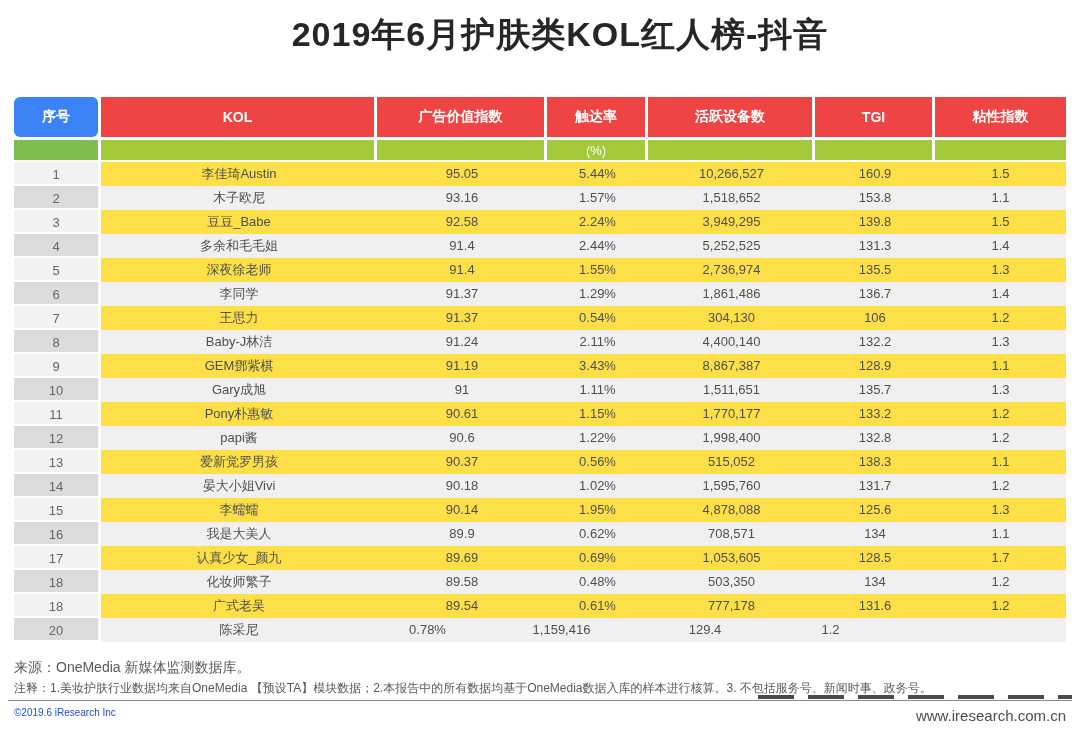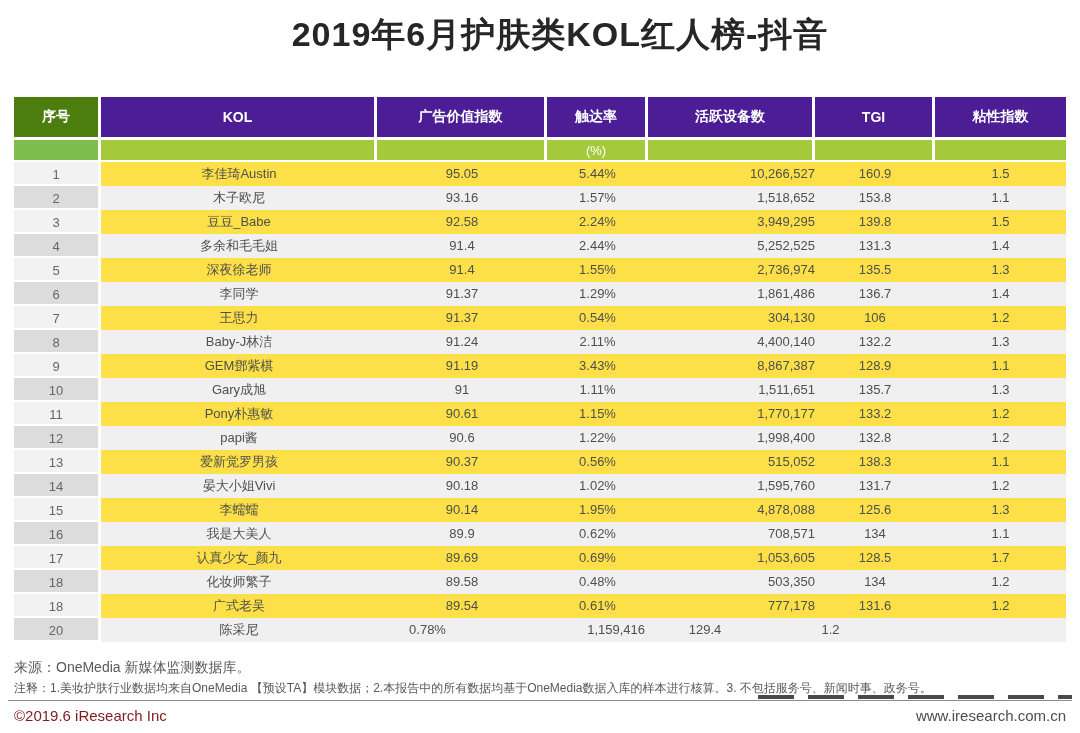--- a/index.html
+++ b/index.html
@@ -16,49 +16,49 @@
   .table-wrap{position:absolute;left:14px;top:97px;width:1052px;}
   .hrow{display:flex;}
   .hcell{
     display:flex;align-items:center;justify-content:center;
     color:#ffffff;font-weight:bold;font-size:14px;margin-right:3px;
   }
   .hcell:last-child{margin-right:0;}
   .hrow1 .hcell{height:40px;}
   .hrow2{margin-top:3px;}
   .hrow2 .hcell{height:20px;font-size:13px;font-weight:normal;}
-  .hrow1 .g1{background:#4d7c0f;}
-  .hrow1 .gy{background:#4c1d95;}
+  .hrow1 .g1{background:#3b82f6;border-radius:6px;}
+  .hrow1 .gy{background:#ef4444;}
   .hrow2 .g1{background:#7dbe4f;}
   .hrow2 .gy{background:#a4ca3c;}
   .w1{width:84px;}.w2{width:273px;}.w3{width:167px;}.w4{width:98px;}
   .w5{width:164px;}.w6{width:117px;}.w7{width:131px;}
   .tbody{margin-top:2px;}
   .trow{display:flex;height:24px;font-size:13px;color:#4f4f4f;}
   .cell.rank{
     width:84px;margin-right:3px;display:flex;align-items:center;justify-content:center;
     color:#666;box-shadow:inset 0 -2px 0 #ffffff;
   }
   .trow.odd  .cell.rank{background:#f2f2f2;}
   .trow.even .cell.rank{background:#dcdcdc;}
   .main{display:flex;flex:1;align-items:center;}
   .trow.odd  .main{background:#fde047;}
   .trow.even .main{background:#f0f0f0;}
   .cc{display:inline-block;text-align:center;line-height:24px;}
   .c2{width:276px;}.c3{width:170px;}.c4{width:101px;}
-  .c5{width:167px;text-align:right;}.c6{width:120px;}.c7{width:131px;}
+  .c5{width:167px;}.c6{width:120px;}.c7{width:131px;}
   
   .src-line{position:absolute;left:14px;top:659px;font-size:14px;color:#595959;}
   .note-line{position:absolute;left:14px;top:680px;width:1060px;font-size:12px;color:#595959;white-space:nowrap;}
   .divider{position:absolute;left:8px;top:700px;width:1064px;border-top:1px solid #8c8c8c;}
   .wm-dashes{
     position:absolute;left:758px;top:695px;width:314px;height:4px;
     background:repeating-linear-gradient(90deg,#4a4a4a 0 36px,transparent 36px 50px);
   }
-  .copyright{position:absolute;left:14px;top:707px;font-size:15px;color:#7f1d1d;}
+  .copyright{position:absolute;left:14px;top:707px;font-size:10px;color:#1d4ed8;}
   .website{position:absolute;right:14px;top:707px;font-size:15px;color:#4d4d4d;}
 </style>
 </head>
 <body>
 
 <div class="page-title">2019年6月护肤类KOL红人榜-抖音</div>
 
 <div class="table-wrap">
   <div class="hrow hrow1">
     <div class="hcell g1 w1">序号</div>

